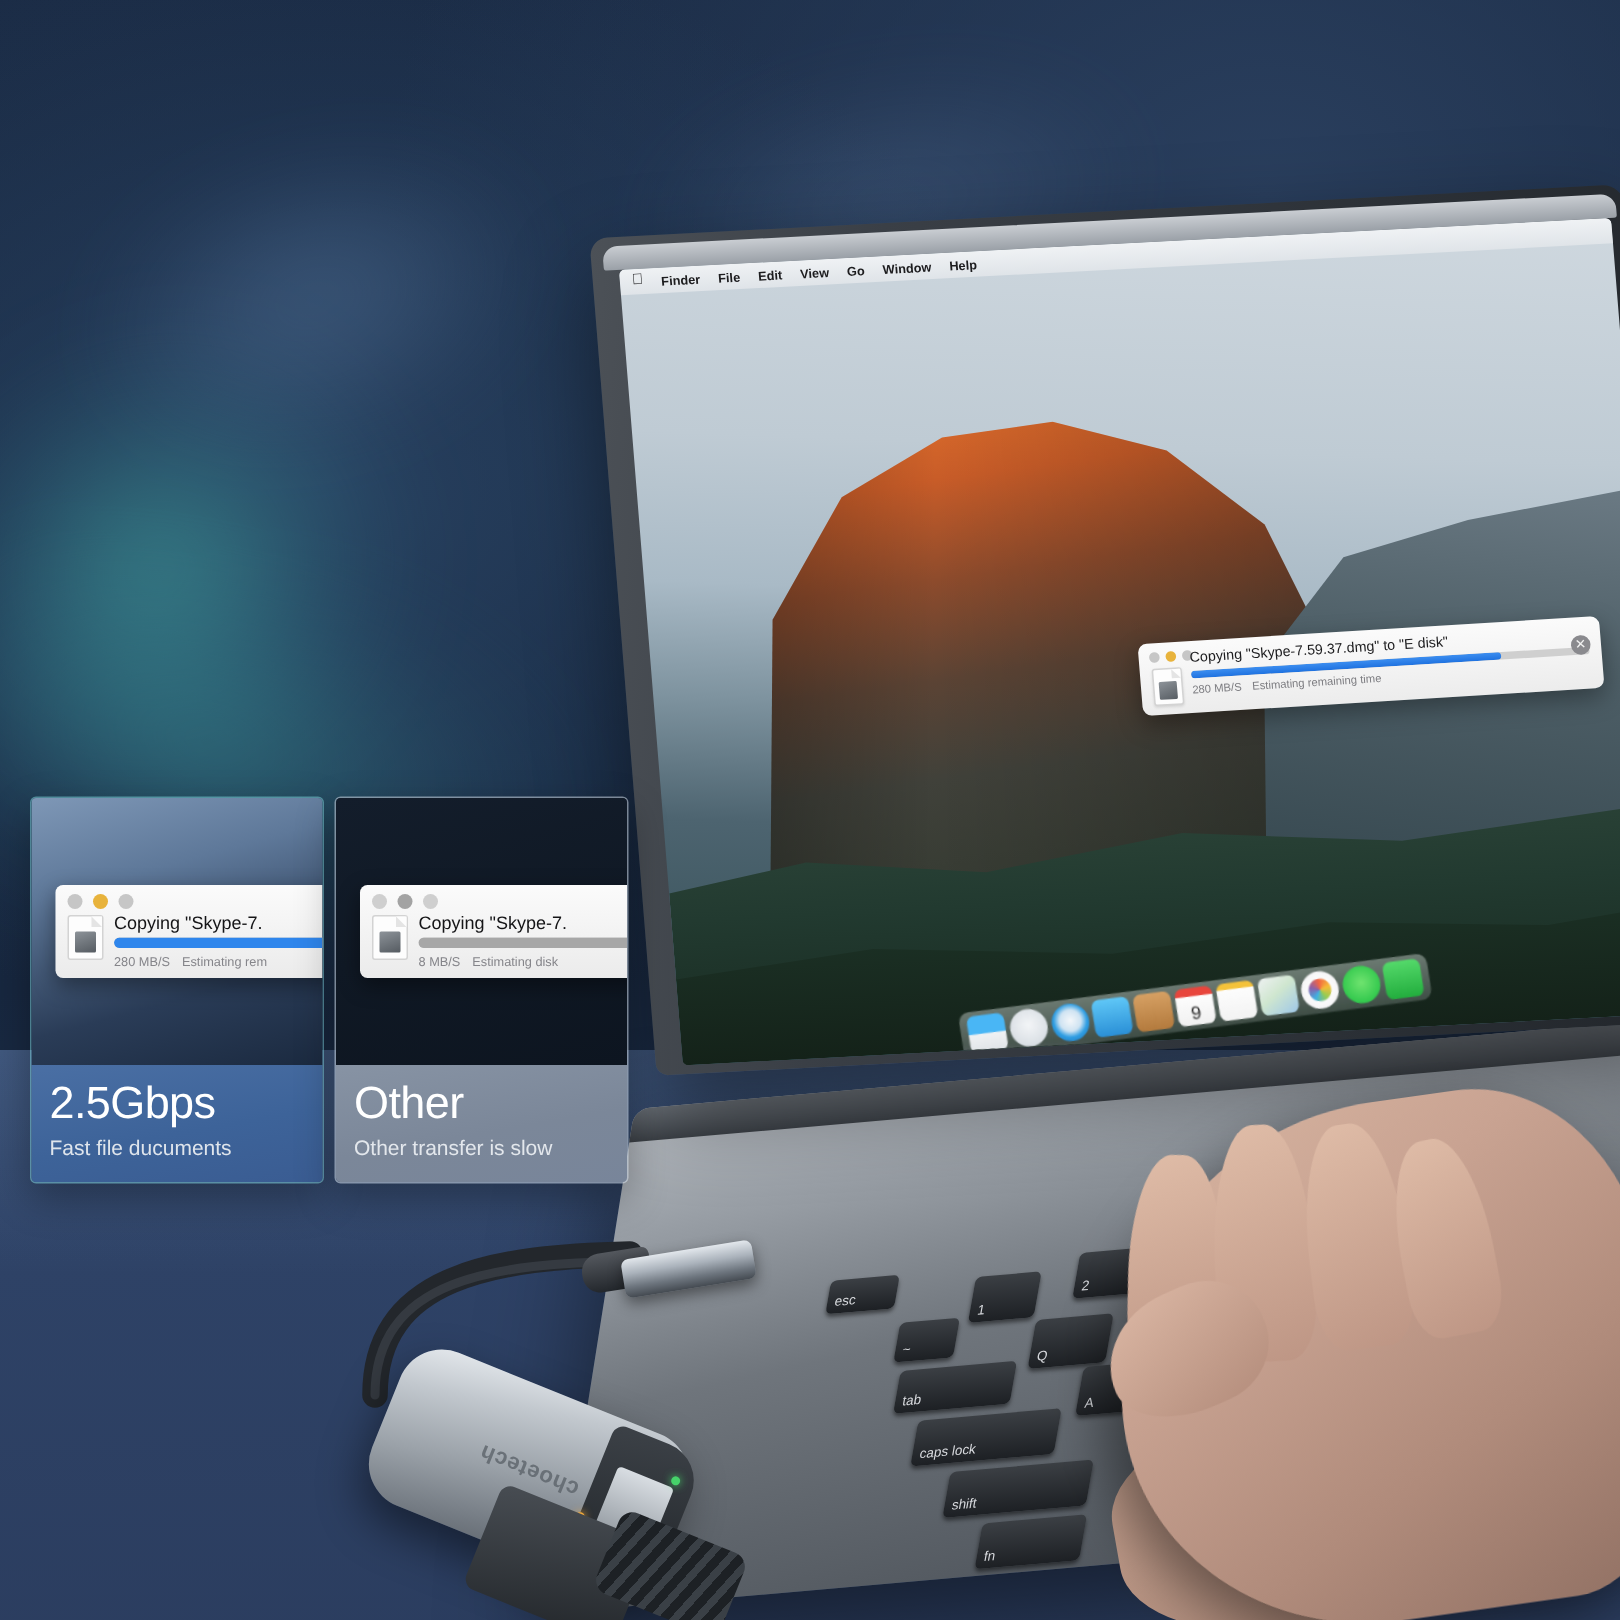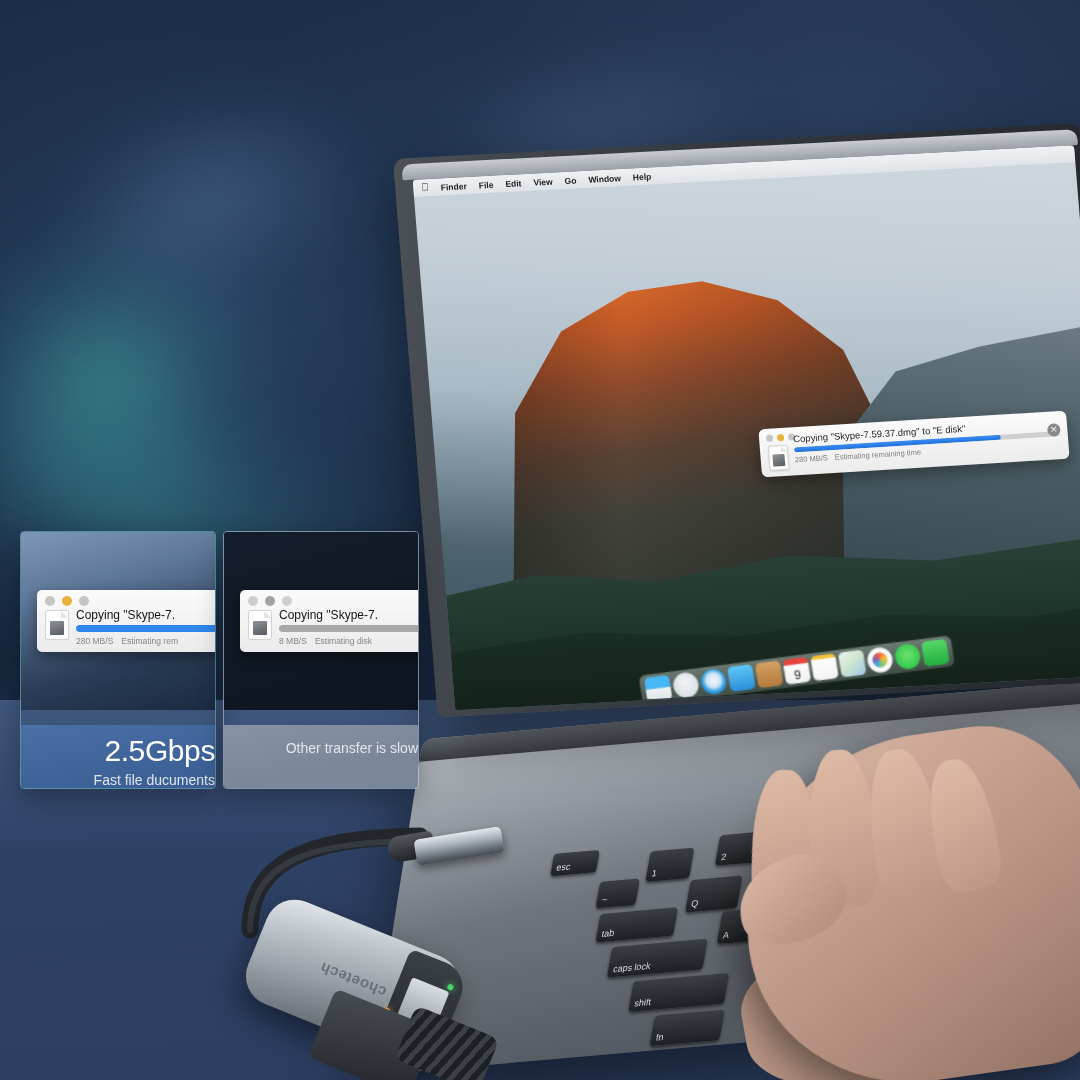--- a/index.html
+++ b/index.html
@@ -300,21 +300,21 @@
   .card { width:196px; height:258px; border-radius:4px; overflow:hidden; position:relative;
           box-shadow:0 10px 26px rgba(0,0,0,.3); }
 
   .card.fast  { border:1px solid rgba(120,200,210,.55); }
   .card.other { border:1px solid rgba(190,200,212,.6); }
 
   .card-top { height:178px; position:relative; overflow:hidden; }
   .fast  .card-top  { background:linear-gradient(165deg,#7e97b6 0%, #5e7899 30%, #2a3c57 70%, #1b2a40 100%); }
   .other .card-top  { background:linear-gradient(165deg,#131d2b 0%, #101925 50%, #0d1520 100%); }
 
-  .card-foot { height:80px; padding:10px 0 0 12px; text-align:right;margin-top:15px; }
+  .card-foot { height:80px; padding:10px 0 0 12px; text-align:left; }
   .fast  .card-foot { background:linear-gradient(170deg,#4a6fa4 0%, #3d6399 55%, #3a5c92 100%); }
   .other .card-foot { background:linear-gradient(170deg,#8793a4 0%, #7b8799 55%, #78859a 100%); }
 
   .card-title { font-size:30px; color:#fff; font-weight:400; letter-spacing:-.4px; line-height:1.05; }
   .card-sub   { font-size:14px; color:#dfe5ec; margin-top:5px; }
   .other .card-sub { color:#e3e7ec; }
 
   
   .mini-dialog {
     position:absolute; left:16px; top:58px; width:208px; height:62px;
@@ -517,18 +517,19 @@
               </div>
               <div class="md-meta">
                 <span>8 MB/S</span>
                 <span>Estimating disk</span>
               </div>
             </div>
           </div>
         </div>
       </div>
       <div class="card-foot">
+        <div class="card-title">Other</div>
         <div class="card-sub">Other transfer is slow</div>
       </div>
     </div>
 
   </div>
 </div>
 
 </body></html>

